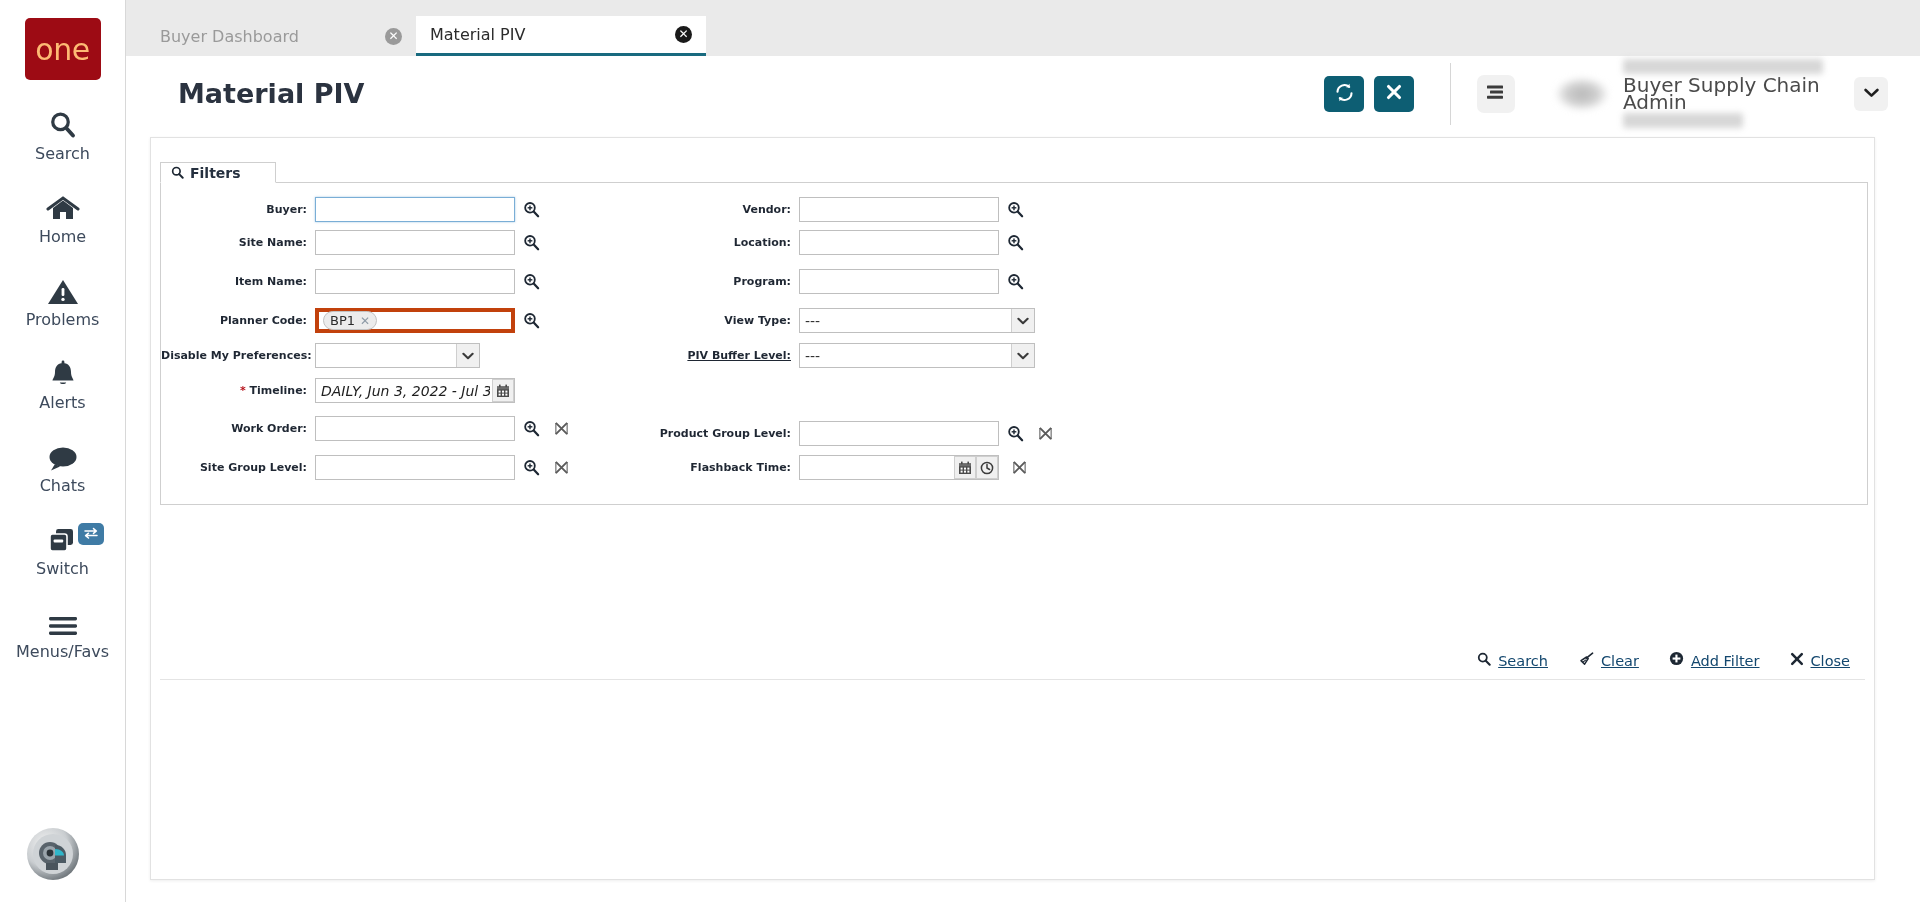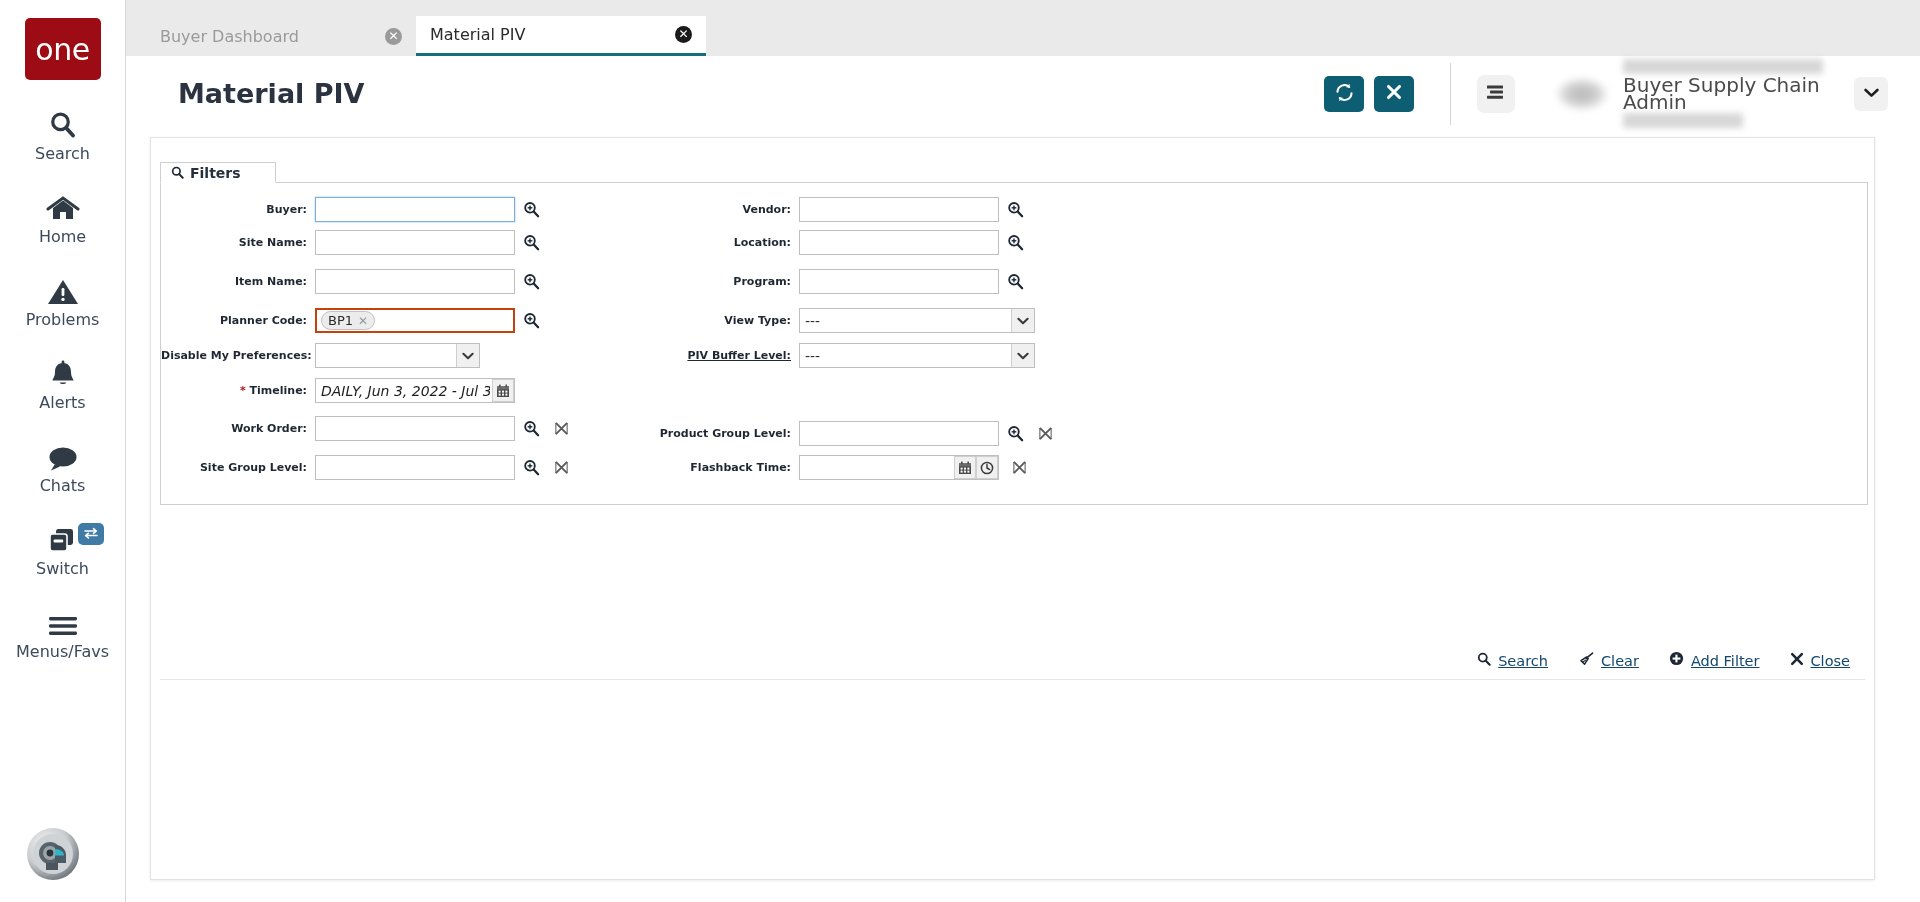--- a/index.html
+++ b/index.html
@@ -20,21 +20,21 @@
     display: flex; flex-direction: column; align-items: center;
   }
   .logo {
     margin-top: 18px;
     width: 76px; height: 62px;
     background: #9d0b14;
     border-radius: 5px;
     display: flex; align-items: center; justify-content: center;
   }
   .logo-text {
-    color: #ffffff; font-size: 30px; font-weight: 400;
+    color: #fdba74; font-size: 30px; font-weight: 400;
     letter-spacing: -0.5px; font-family: "DejaVu Sans", sans-serif;
   }
   .nav-item {
     margin-top: 26px;
     width: 126px;
     display: flex; flex-direction: column; align-items: center;
     cursor: pointer; position: relative;
   }
   .nav-item .nav-ico {
     height: 34px; display: flex; align-items: flex-end; justify-content: center;
@@ -180,21 +180,21 @@
   }
   .req { color: #b6121b; font-weight: bold; }
   .fld {
     height: 25px; border: 1px solid #bfbfbf; background: #fff;
     font-size: 14px; padding: 0 5px; outline: none;
     font-family: "DejaVu Sans", sans-serif; color: #222;
   }
   .fld.focused { border: 1px solid #7aaed6; box-shadow: 0 0 2px rgba(100,160,210,0.6); }
   .fld.italic { font-style: italic; color: #1e1e1e; border: 1px solid #bfbfbf; }
   .chipwrap {
-    height: 25px; border: 2px solid #c2410c; background: #fff;
+    height: 25px; border: 4px solid #c2410c; background: #fff;
     display: flex; align-items: center; padding: 0 4px;
   }
   .chip {
     display: inline-flex; align-items: center; gap: 5px;
     height: 19px; padding: 0 6px;
     background: #ececec; border: 1px solid #c2c2c2; border-radius: 10px;
     font-size: 13px; color: #2b2b2b; font-family: "DejaVu Sans", sans-serif;
   }
   .chip-x { color: #8d9aa6; font-size: 12px; cursor: pointer; font-weight: bold;}
   .sel {

